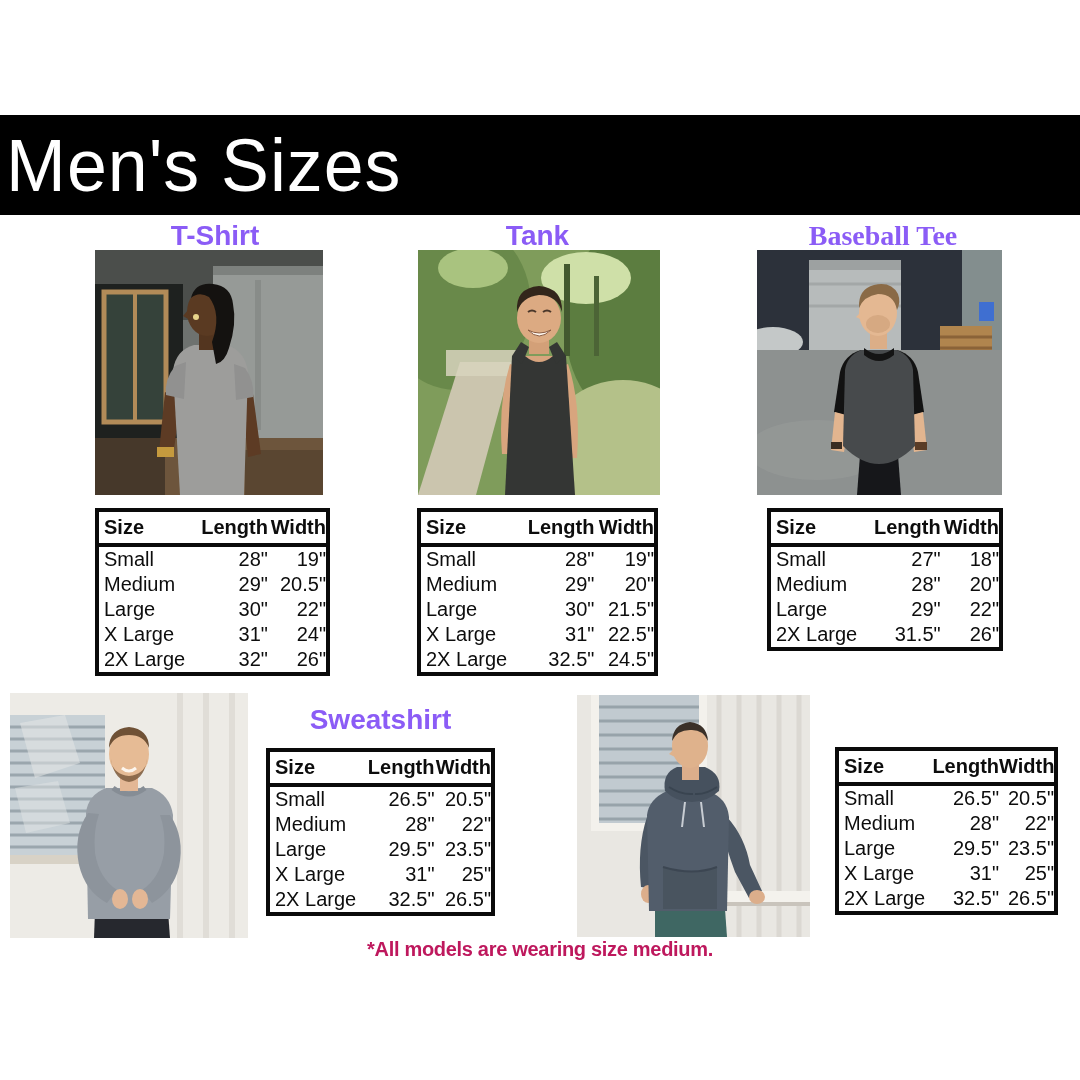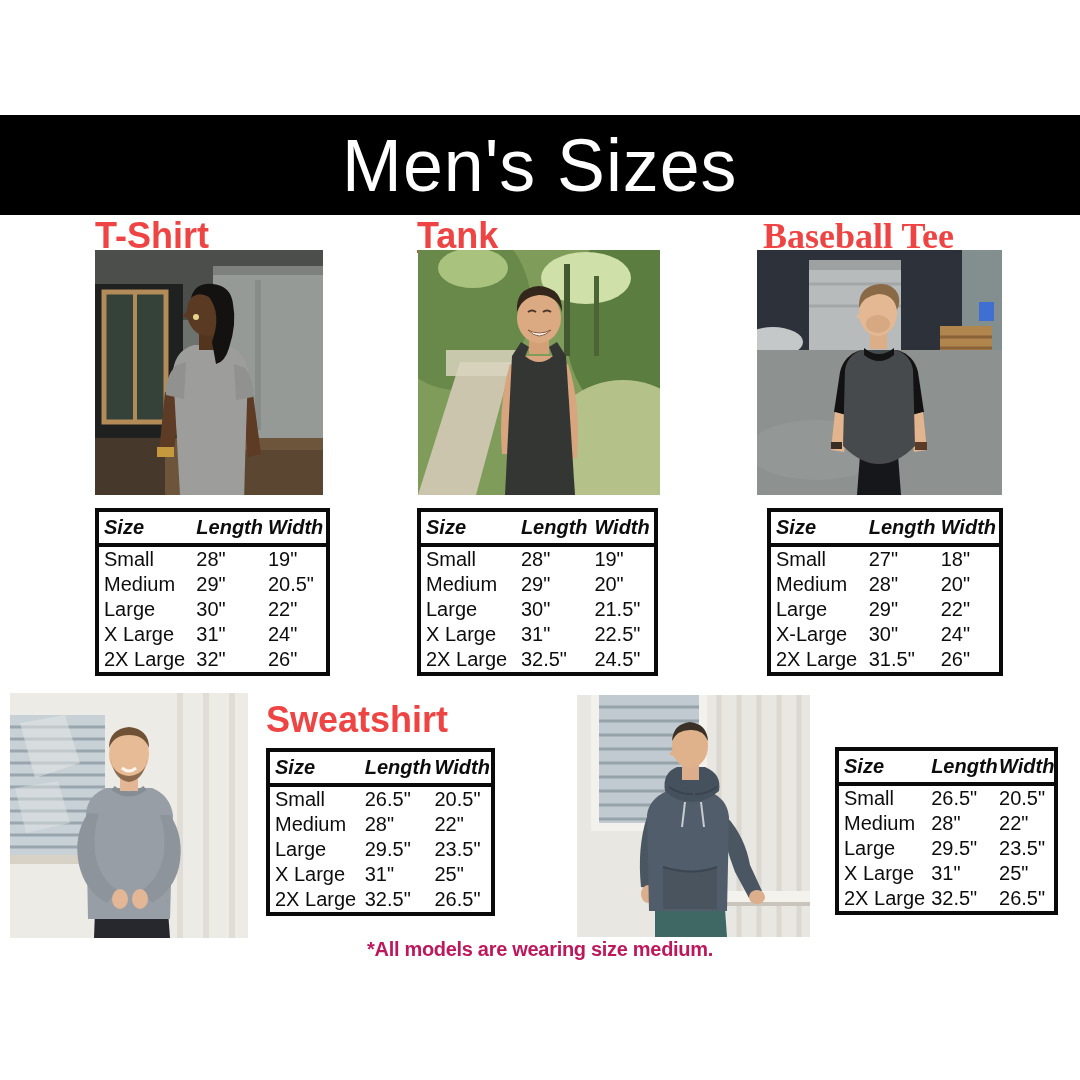--- a/index.html
+++ b/index.html
@@ -1,39 +1,39 @@
 <!DOCTYPE html>
 <html><head>
 <meta charset="utf-8">
 <style>
   html,body{margin:0;padding:0;background:#ffffff;}
   .canvas{position:relative;width:1080px;height:1080px;background:#ffffff;overflow:hidden;
           font-family:"Liberation Sans",sans-serif;color:#0d0d0d;}
 
   
   .banner{position:absolute;left:0;top:115px;width:1080px;height:100px;background:#000000;
-          display:flex;align-items:center;justify-content:center;}
+          display:flex;align-items:center;justify-content:flex-start;}
   .banner h1{margin:0;color:#ffffff;font-size:74px;font-weight:300;letter-spacing:1px;
              transform:scaleX(.97);font-family:"Liberation Sans",sans-serif;}
 
   
-  .heading{position:absolute;margin:0;font-size:36px;line-height:34px;font-weight:700;
-           color:#ef4444;white-space:nowrap;}
+  .heading{position:absolute;margin:0;font-size:28px;line-height:34px;font-weight:700;
+           text-align:center;color:#8b5cf6;white-space:nowrap;}
 
   
   .photo{position:absolute;overflow:hidden;background:#ddd;}
   .photo svg{display:block;width:100%;height:100%;}
 
   
   .size-table{position:absolute;border-collapse:collapse;background:#ffffff;
               border:4px solid #0a0a0a;table-layout:fixed;}
   .size-table th{font-size:20px;font-weight:700;text-align:left;padding:0 0 0 5px;height:31px;
-                 border-bottom:4px solid #0a0a0a;line-height:1.05;font-style:italic;}
+                 border-bottom:4px solid #0a0a0a;line-height:1.05;}
   .size-table td{font-size:20px;text-align:left;padding:0 0 0 5px;height:25px;line-height:1.05;}
-  .size-table th.c,.size-table td.c{text-align:left;padding-left:0;}
+  .size-table th.c,.size-table td.c{text-align:right;padding-left:0;}
 
   
   .footnote{position:absolute;left:0;top:938px;width:1080px;text-align:center;
             font-size:20px;font-weight:700;letter-spacing:-0.3px;color:#be185d;}
 </style>
 </head>
 <body>
 
 <div class="canvas">
 
@@ -106,21 +106,21 @@
           <td class="c">24"</td>
         </tr>
         <tr>
           <td>2X Large</td>
           <td class="c">32"</td>
           <td class="c">26"</td>
         </tr>
       </tbody>
   </table>
 
-  <h2 class="heading" style="left:417px;top:219px;width:241px;text-decoration:underline;">Tank</h2>
+  <h2 class="heading" style="left:417px;top:219px;width:241px;">Tank</h2>
 
   <div class="photo" style="left:418px;top:250px;width:242px;height:245px;">
     <svg viewBox="0 0 242 245" preserveAspectRatio="none">
       <rect width="242" height="245" fill="#7f9c5b"></rect>
       <ellipse cx="38" cy="55" rx="75" ry="85" fill="#69894a"></ellipse>
       <ellipse cx="212" cy="75" rx="65" ry="95" fill="#5c7d40"></ellipse>
       <ellipse cx="205" cy="195" rx="75" ry="65" fill="#b4c189"></ellipse>
       <ellipse cx="168" cy="28" rx="45" ry="26" fill="#cfe0a8"></ellipse>
       <ellipse cx="55" cy="18" rx="35" ry="20" fill="#a9c37f"></ellipse>
       <rect x="146" y="14" width="6" height="92" fill="#43592f"></rect>
@@ -241,25 +241,20 @@
         </tr>
         <tr>
           <td>Medium</td>
           <td class="c">28"</td>
           <td class="c">20"</td>
         </tr>
         <tr>
           <td>Large</td>
           <td class="c">29"</td>
           <td class="c">22"</td>
-        </tr>
-        <tr>
-          <td>X-Large</td>
-          <td class="c">30"</td>
-          <td class="c">24"</td>
         </tr>
         <tr>
           <td>2X Large</td>
           <td class="c">31.5"</td>
           <td class="c">26"</td>
         </tr>
       </tbody>
   </table>
 
   <div class="photo" style="left:10px;top:693px;width:238px;height:245px;">

